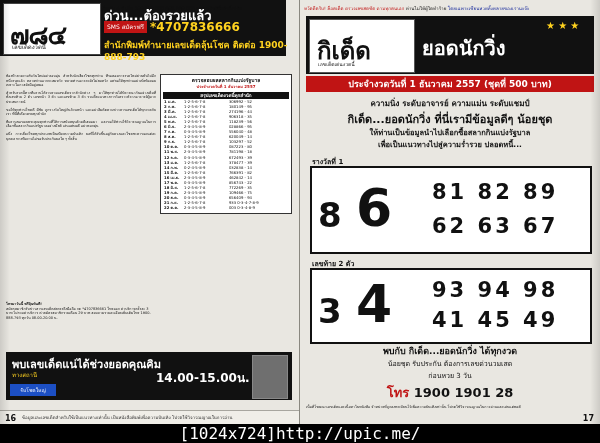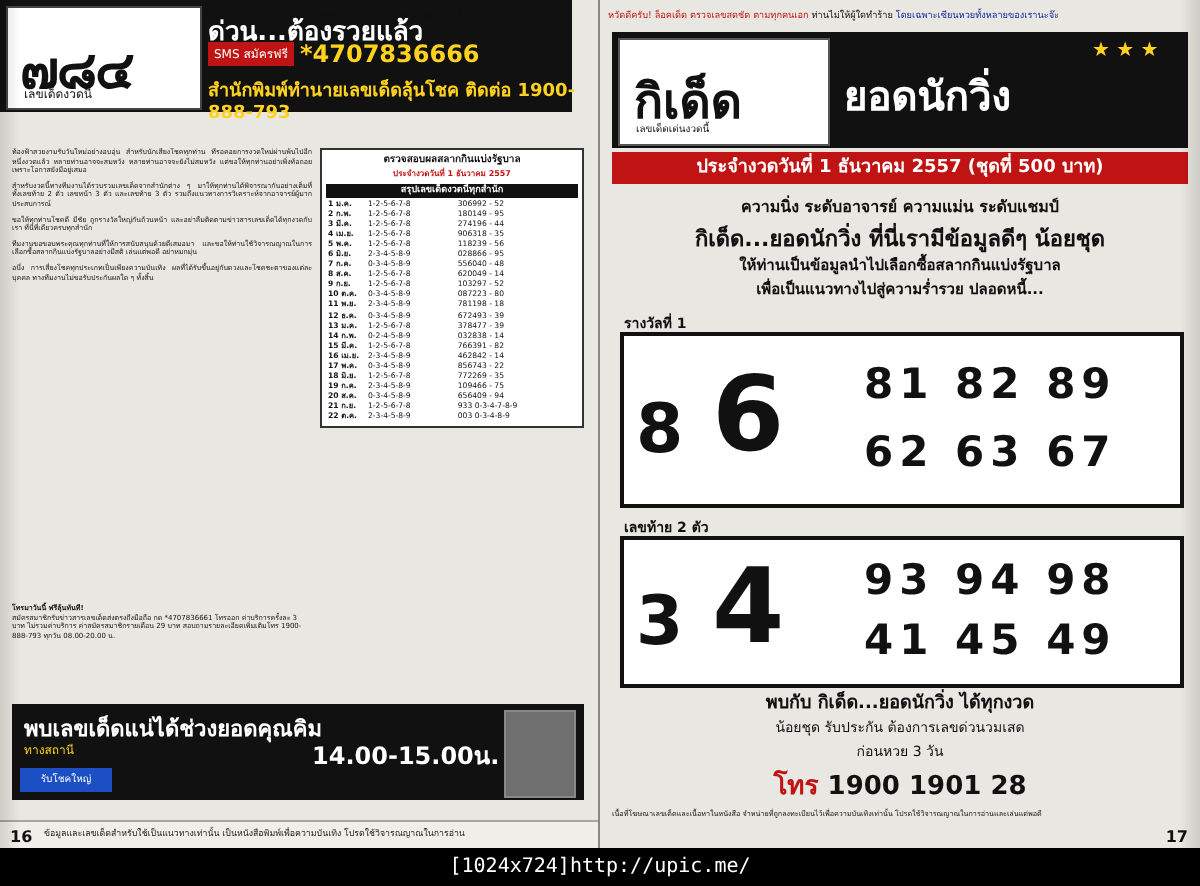--- a/index.html
+++ b/index.html
@@ -65,21 +65,21 @@
   .n-left{font-size:34px;}
   .n-huge{font-size:52px;}
   .n-row{font-size:21px;letter-spacing:3px;}
   #rfoot1{position:absolute;left:8px;top:344px;width:284px;text-align:center;font-size:9px;font-weight:bold;color:#111;}
   #rfoot2{position:absolute;left:8px;top:358px;width:284px;text-align:center;font-size:7px;color:#111;}
   #rfoot3{position:absolute;left:8px;top:370px;width:284px;text-align:center;font-size:7px;color:#111;}
   #rphone{position:absolute;left:8px;top:382px;width:284px;text-align:center;font-size:13px;font-weight:bold;color:#111;}
   #rphone .tel{color:#c01414;}
   #rnote{position:absolute;left:6px;bottom:14px;width:288px;font-size:3.6px;color:#111;line-height:5px;}
   
-  #bottombar{position:absolute;left:0;bottom:0;width:600px;height:19px;background:#000;color:#fff;font-size:10px;line-height:19px;text-align:center;font-family:"DejaVu Sans Mono","Liberation Mono",monospace;}
+  #bottombar{position:absolute;left:0;bottom:0;width:600px;height:19px;background:#000;color:#fff;font-size:16px;line-height:19px;text-align:center;font-family:"DejaVu Sans Mono","Liberation Mono",monospace;}
   .tear{position:absolute;left:0;top:0;width:600px;height:424px;pointer-events:none;
         background:linear-gradient(90deg,rgba(0,0,0,0.12) 0px,rgba(0,0,0,0) 10px),
                    linear-gradient(270deg,rgba(0,0,0,0.12) 0px,rgba(0,0,0,0) 10px);}
 </style>
 </head>
 <body>
 
 <div id="page">
   <div id="scan">
 

